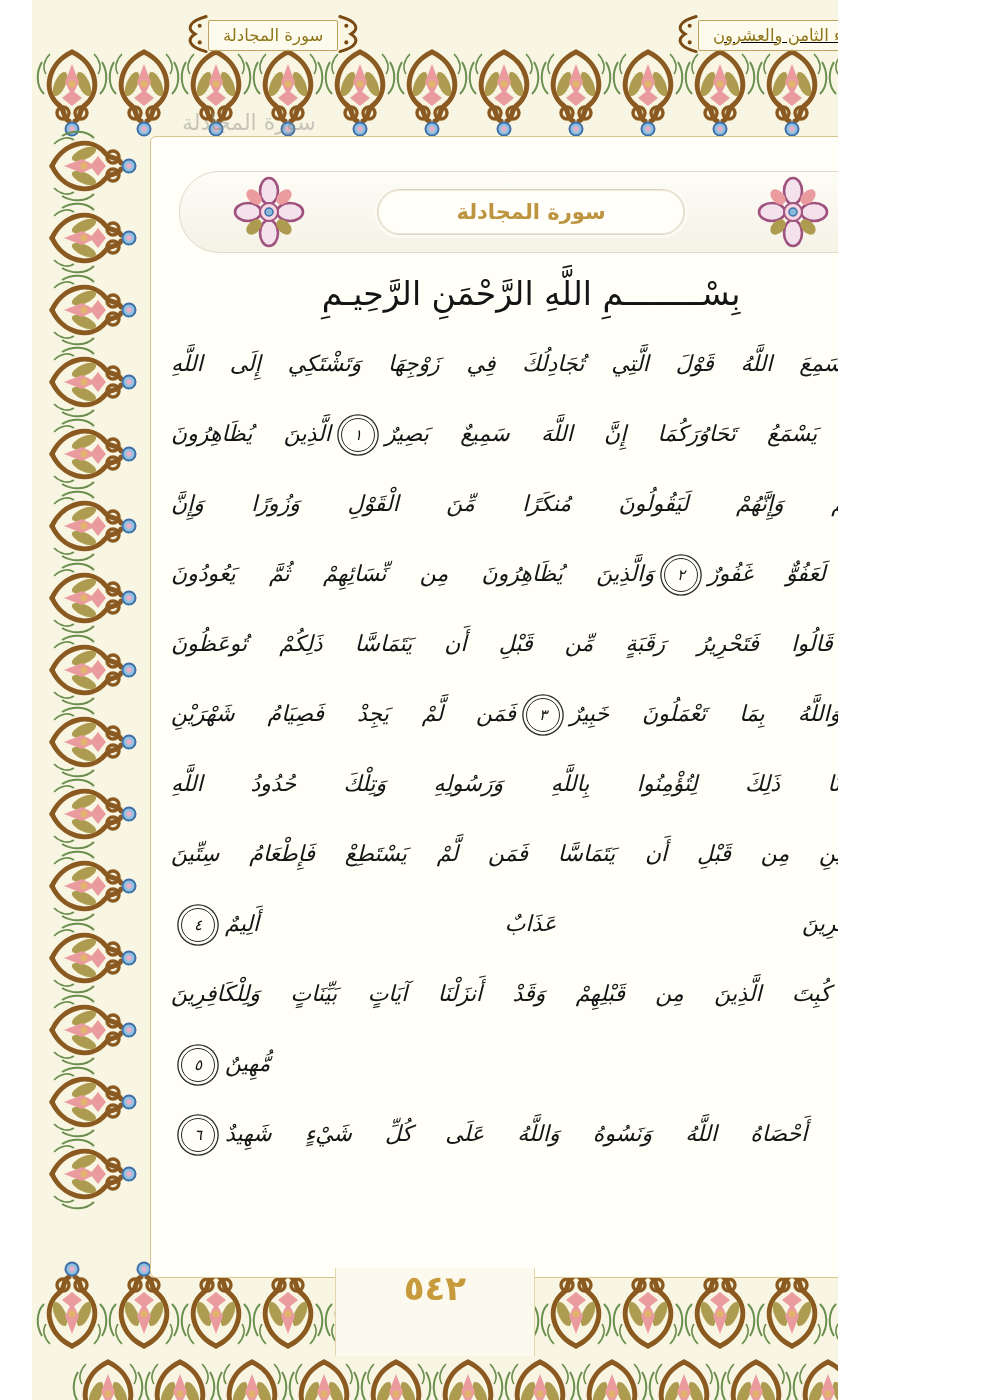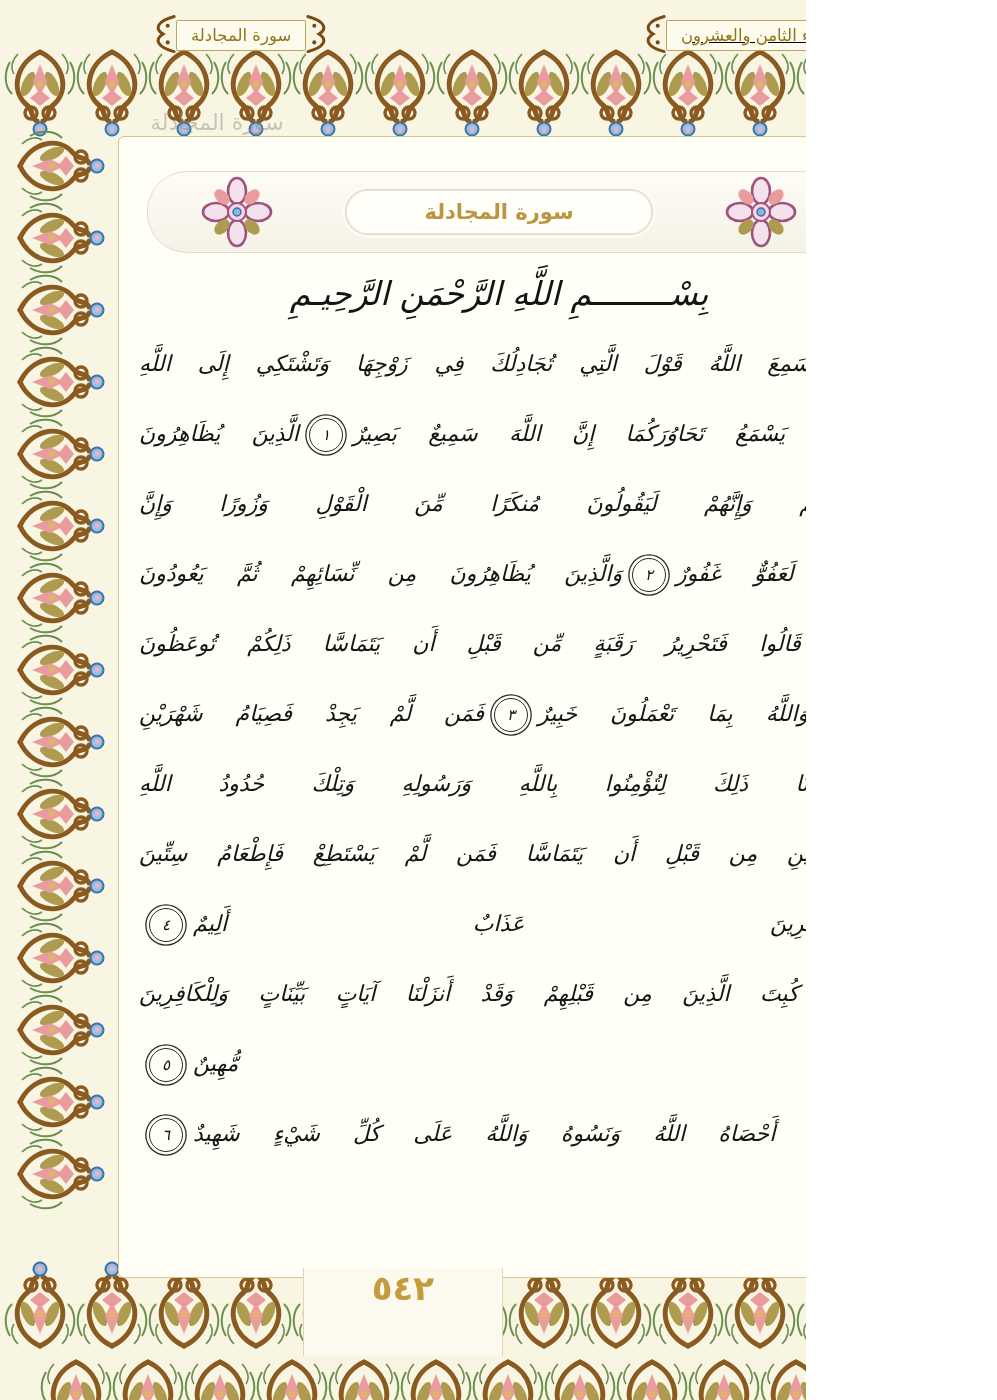--- a/index.html
+++ b/index.html
@@ -1,18 +1,18 @@
 <!DOCTYPE html>
 <html lang="ar"><head>
 <meta charset="utf-8">
 <style>
   html,body{margin:0;padding:0;}
   .page{
     position:relative;width:806px;height:1400px;overflow:hidden;
-    background:#f8f5e3;font-family:"DejaVu Sans",sans-serif;
+    background:#f8f5e3;font-family:"DejaVu Sans",sans-serif;margin-left:32px;
   }
   
   #border-frame{position:absolute;left:0;top:0;z-index:1;pointer-events:none;}
   
   .badge{position:absolute;top:12px;z-index:4;display:flex;align-items:center;}
   .badge .box{
     border:1px solid #bfa25e;background:rgba(255,253,244,.65);
     padding:5px 14px;border-radius:2px;
     color:#8f7519;font-size:16.5px;white-space:nowrap;direction:rtl;
   }
@@ -44,21 +44,21 @@
   .banner .cartouche{
     border:1px solid #ddd4c0;border-radius:28px;background:#fffef9;
     padding:10px 78px;box-shadow:0 0 0 3px #fcfbf3, inset 0 0 0 1px #eee8da;
   }
   .banner .cartouche .title{
     color:#bd9440;font-size:21px;font-weight:bold;white-space:nowrap;
   }
   
   .bismillah{
     margin-top:12px;height:58px;line-height:58px;text-align:center;
-    font-size:33px;color:#141414;white-space:nowrap;font-style:italic;
+    font-size:33px;color:#141414;white-space:nowrap;
   }
   
   .quran{margin:6px 20px 0;font-style:italic;}
   .quran-line{
     height:70px;line-height:70px;font-size:22px;color:#151515;
     text-align:justify;text-align-last:justify;white-space:nowrap;
   }
   .verse-badge{
     display:inline-flex;align-items:center;justify-content:center;
     width:32px;height:32px;border:1.6px solid #2b2b2b;border-radius:50%;

